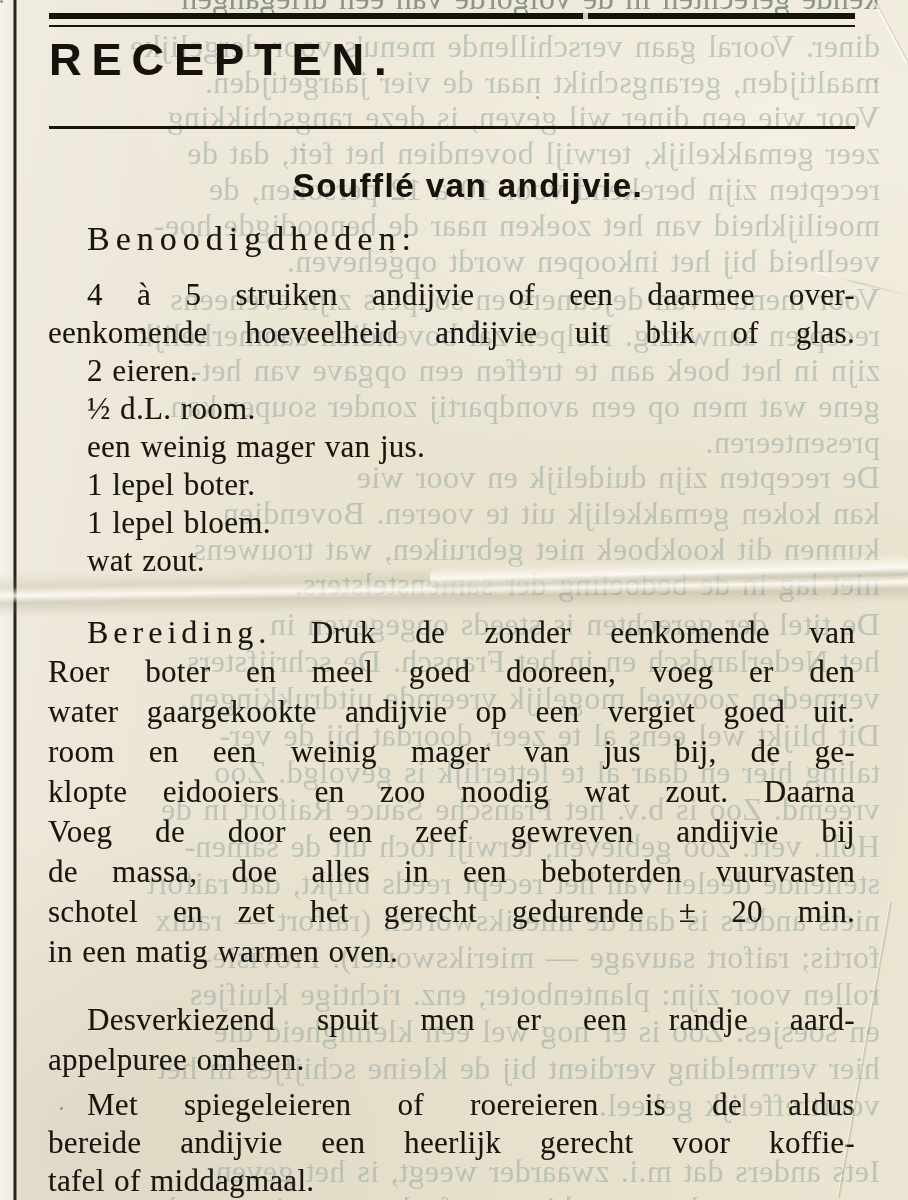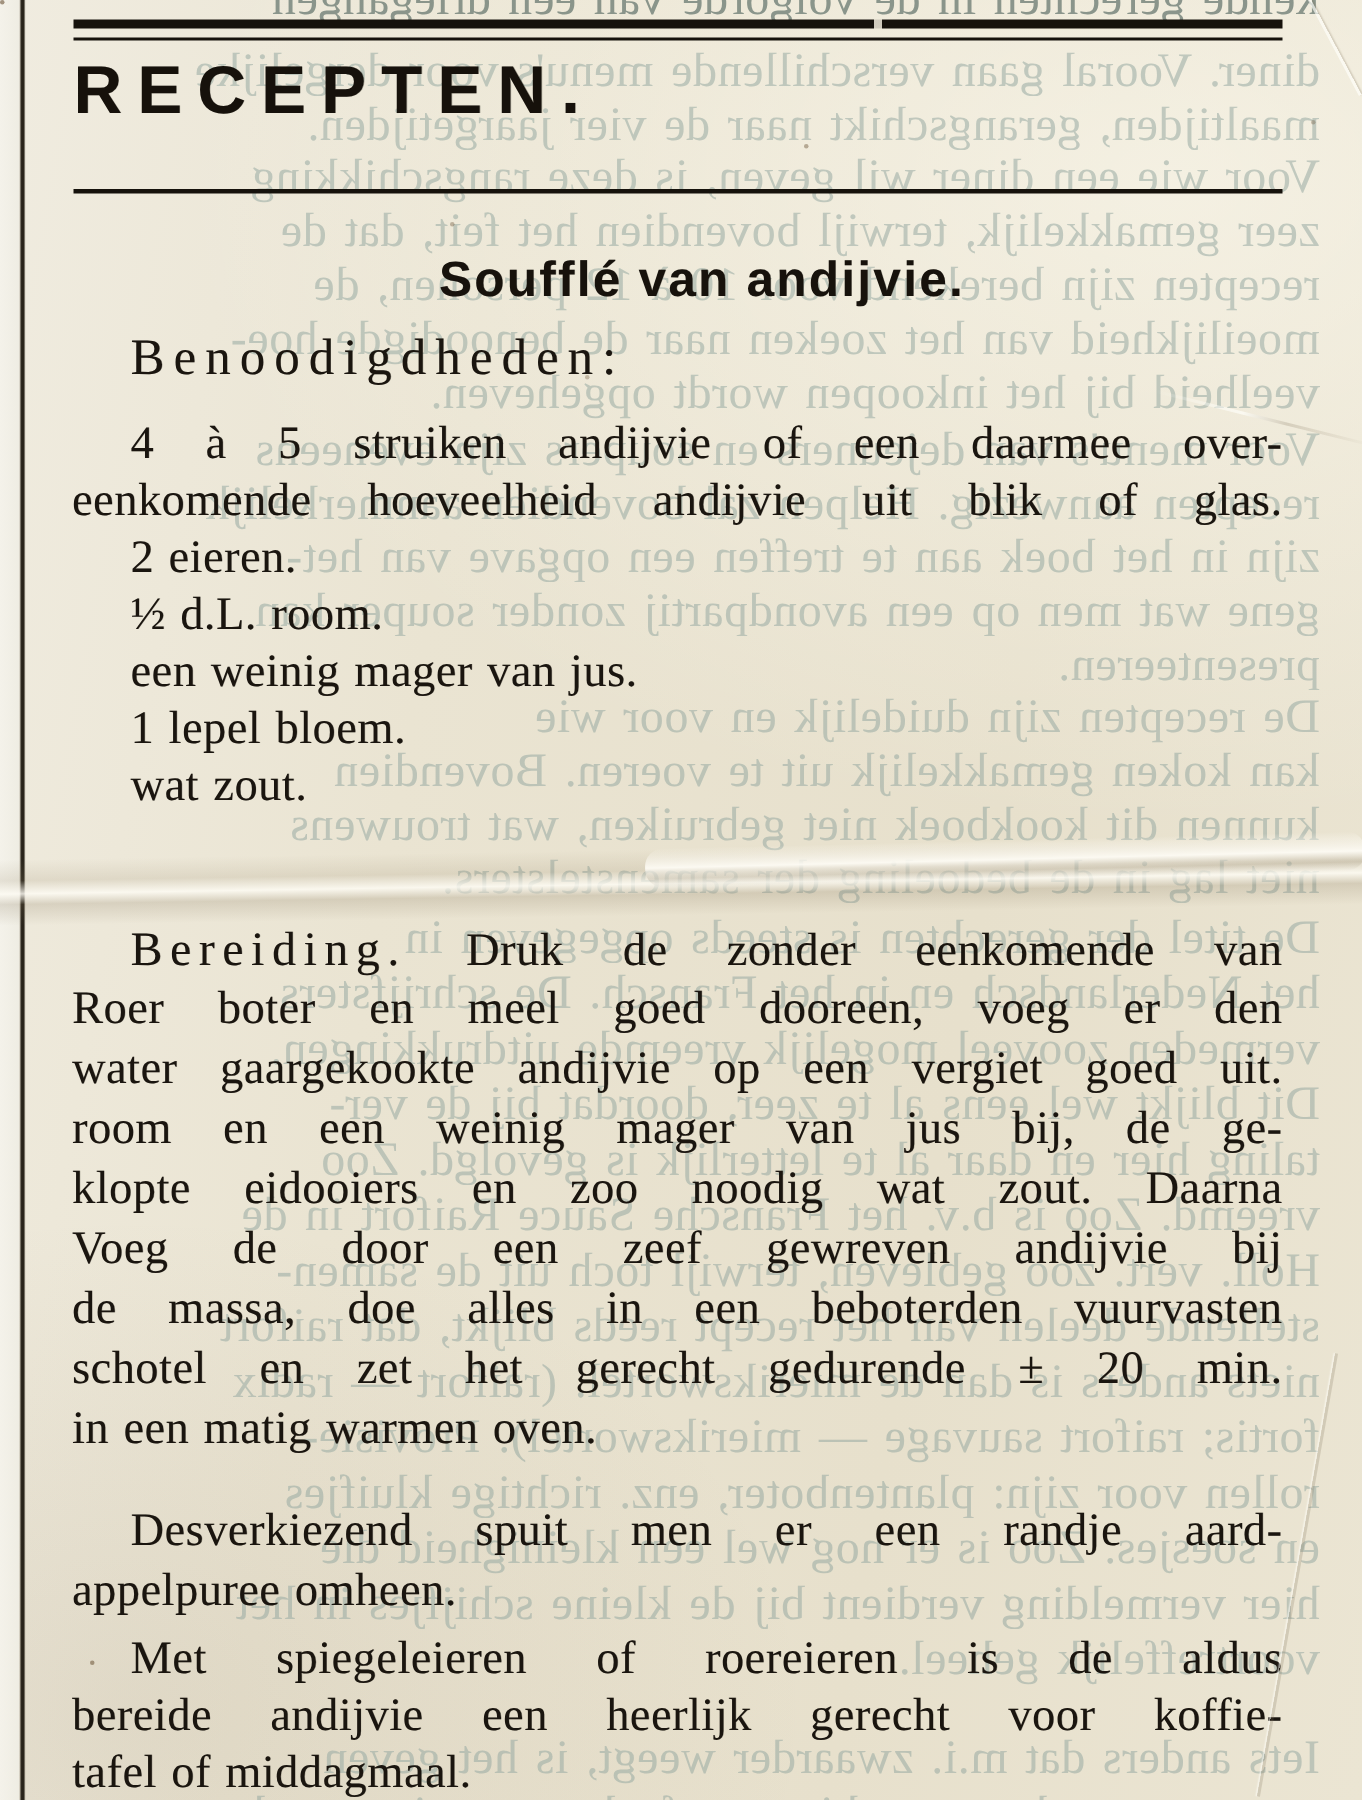--- a/index.html
+++ b/index.html
@@ -134,20 +134,21 @@
   <h2 class="recipe-title">Soufflé van andijvie.</h2>
 
   <h3 class="section-heading">Benoodigdheden:</h3>
 
   <div class="textblock ing" id="ingredients">
     <div class="ln ind j">4 à 5 struiken andijvie of een daarmee over-</div>
     <div class="ln j">eenkomende hoeveelheid andijvie uit blik of glas.</div>
     <div class="ln ind">2 eieren.</div>
     <div class="ln ind">½ d.L. room.</div>
     <div class="ln ind">een weinig mager van jus.</div>
+    <div class="ln ind">1 lepel boter.</div>
     <div class="ln ind">1 lepel bloem.</div>
     <div class="ln ind">wat zout.</div>
   </div>
 
   <div class="fold-band"></div>
   <div class="fold-hi"></div>
 
   <div class="textblock para" id="preparation">
     <div class="ln ind j"><span class="prep-head">Bereiding.</span>  <span>Druk de zonder eenkomende van</span></div>
     <div class="ln j">Roer boter en meel goed dooreen, voeg er den</div>

